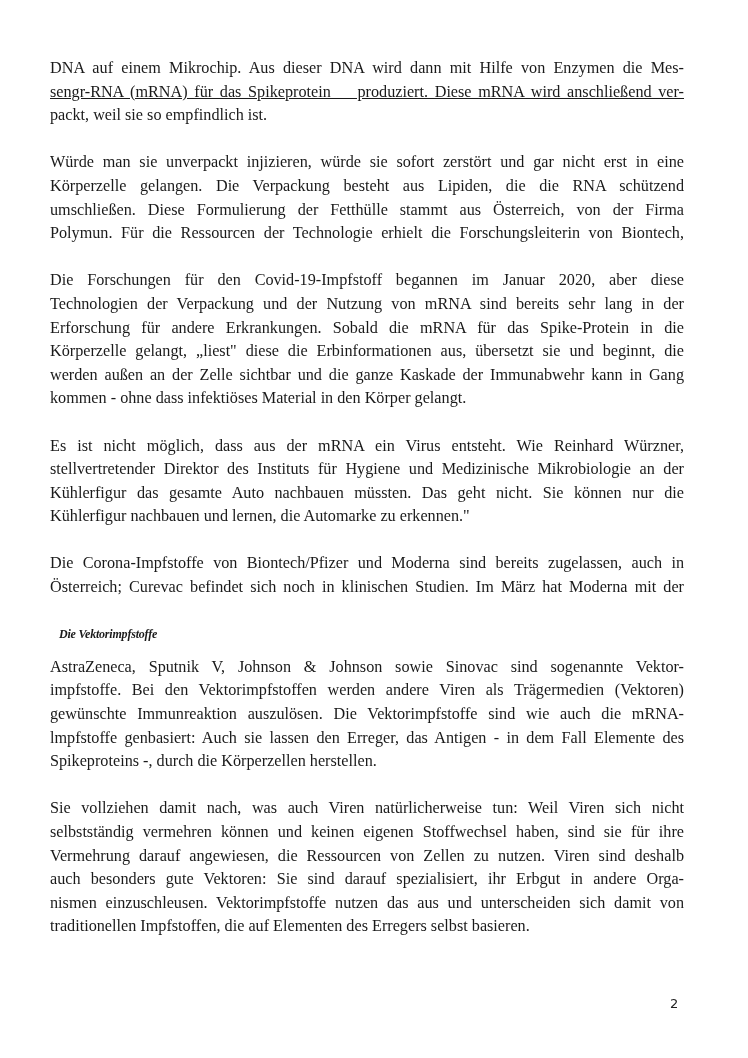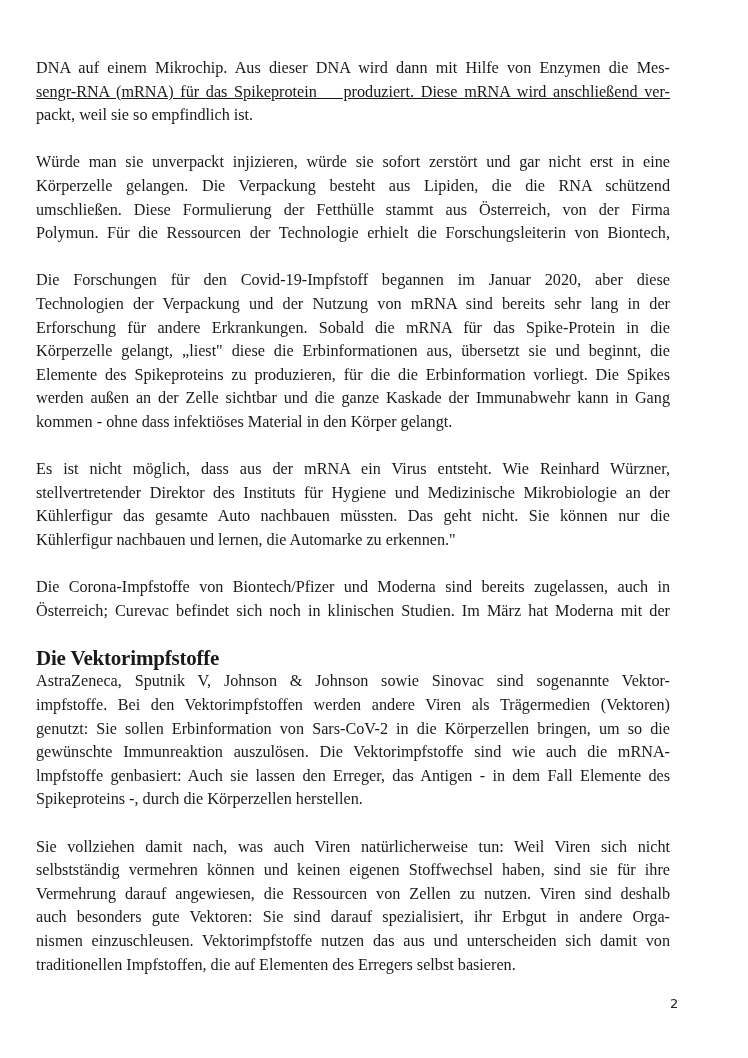--- a/index.html
+++ b/index.html
@@ -10,21 +10,21 @@
     body {
       width: 748px;
       height: 1058px;
       position: relative;
       overflow: hidden;
       font-family: "Liberation Serif", "DejaVu Serif", serif;
       color: #1a1a1a;
     }
     .page {
       position: absolute;
-      left: 36px;
+      left: 50px;
       top: 57px;
       width: 634px;
       font-size: 16.2px;
       line-height: 23.6px;
       text-align: justify;
       hyphens: manual;
     }
     .para {
       margin: 0 0 23.6px 0;
     }
@@ -34,22 +34,23 @@
     .line {
       display: block;
       text-align: justify;
       text-align-last: justify;
       white-space: nowrap;
     }
     .line.last {
       text-align-last: left;
     }
     .section-heading {
-      margin: 0;
-      font-size: 21px;
+      margin: 9px;
+      font-style: italic;
+      font-size: 12px;
       line-height: 23.6px;
       letter-spacing: -0.2px;
     }
     .page-number {
       position: absolute;
       left: 670px;
       top: 996px;
       font-family: "DejaVu Sans", sans-serif;
       font-size: 13px;
       color: #222;
@@ -71,21 +72,20 @@
     <span class="line">Körperzelle gelangen. Die Verpackung besteht aus Lipiden, die die RNA schützend</span>
     <span class="line">umschließen. Diese Formulierung der Fetthülle stammt aus Österreich, von der Firma</span>
     <span class="line">Polymun. Für die Ressourcen der Technologie erhielt die Forschungsleiterin von Biontech,</span>
   </p>
 
   <p class="para">
     <span class="line">Die Forschungen für den Covid-19-Impfstoff begannen im Januar 2020, aber diese</span>
     <span class="line">Technologien der Verpackung und der Nutzung von mRNA sind bereits sehr lang in der</span>
     <span class="line">Erforschung für andere Erkrankungen. Sobald die mRNA für das Spike-Protein in die</span>
     <span class="line">Körperzelle gelangt, „liest" diese die Erbinformationen aus, übersetzt sie und beginnt, die</span>
-    <span class="line">Elemente des Spikeproteins zu produzieren, für die die Erbinformation vorliegt. Die Spikes</span>
     <span class="line">werden außen an der Zelle sichtbar und die ganze Kaskade der Immunabwehr kann in Gang</span>
     <span class="line last">kommen - ohne dass infektiöses Material in den Körper gelangt.</span>
   </p>
 
   <p class="para">
     <span class="line">Es ist nicht möglich, dass aus der mRNA ein Virus entsteht. Wie Reinhard Würzner,</span>
     <span class="line">stellvertretender Direktor des Instituts für Hygiene und Medizinische Mikrobiologie an der</span>
     <span class="line">Kühlerfigur das gesamte Auto nachbauen müssten. Das geht nicht. Sie können nur die</span>
     <span class="line last">Kühlerfigur nachbauen und lernen, die Automarke zu erkennen."</span>
   </p>
@@ -93,21 +93,20 @@
   <p class="para">
     <span class="line">Die Corona-Impfstoffe von Biontech/Pfizer und Moderna sind bereits zugelassen, auch in</span>
     <span class="line">Österreich; Curevac befindet sich noch in klinischen Studien. Im März hat Moderna mit der</span>
   </p>
 
   <h2 class="section-heading">Die Vektorimpfstoffe</h2>
 
   <p class="para">
     <span class="line">AstraZeneca, Sputnik V, Johnson &amp; Johnson sowie Sinovac sind sogenannte Vektor-</span>
     <span class="line">impfstoffe. Bei den Vektorimpfstoffen werden andere Viren als Trägermedien (Vektoren)</span>
-    <span class="line">genutzt: Sie sollen Erbinformation von Sars-CoV-2 in die Körperzellen bringen, um so die</span>
     <span class="line">gewünschte Immunreaktion auszulösen. Die Vektorimpfstoffe sind wie auch die mRNA-</span>
     <span class="line">lmpfstoffe genbasiert: Auch sie lassen den Erreger, das Antigen - in dem Fall Elemente des</span>
     <span class="line last">Spikeproteins -, durch die Körperzellen herstellen.</span>
   </p>
 
   <p class="para tight">
     <span class="line">Sie vollziehen damit nach, was auch Viren natürlicherweise tun: Weil Viren sich nicht</span>
     <span class="line">selbstständig vermehren können und keinen eigenen Stoffwechsel haben, sind sie für ihre</span>
     <span class="line">Vermehrung darauf angewiesen, die Ressourcen von Zellen zu nutzen. Viren sind deshalb</span>
     <span class="line">auch besonders gute Vektoren: Sie sind darauf spezialisiert, ihr Erbgut in andere Orga-</span>

